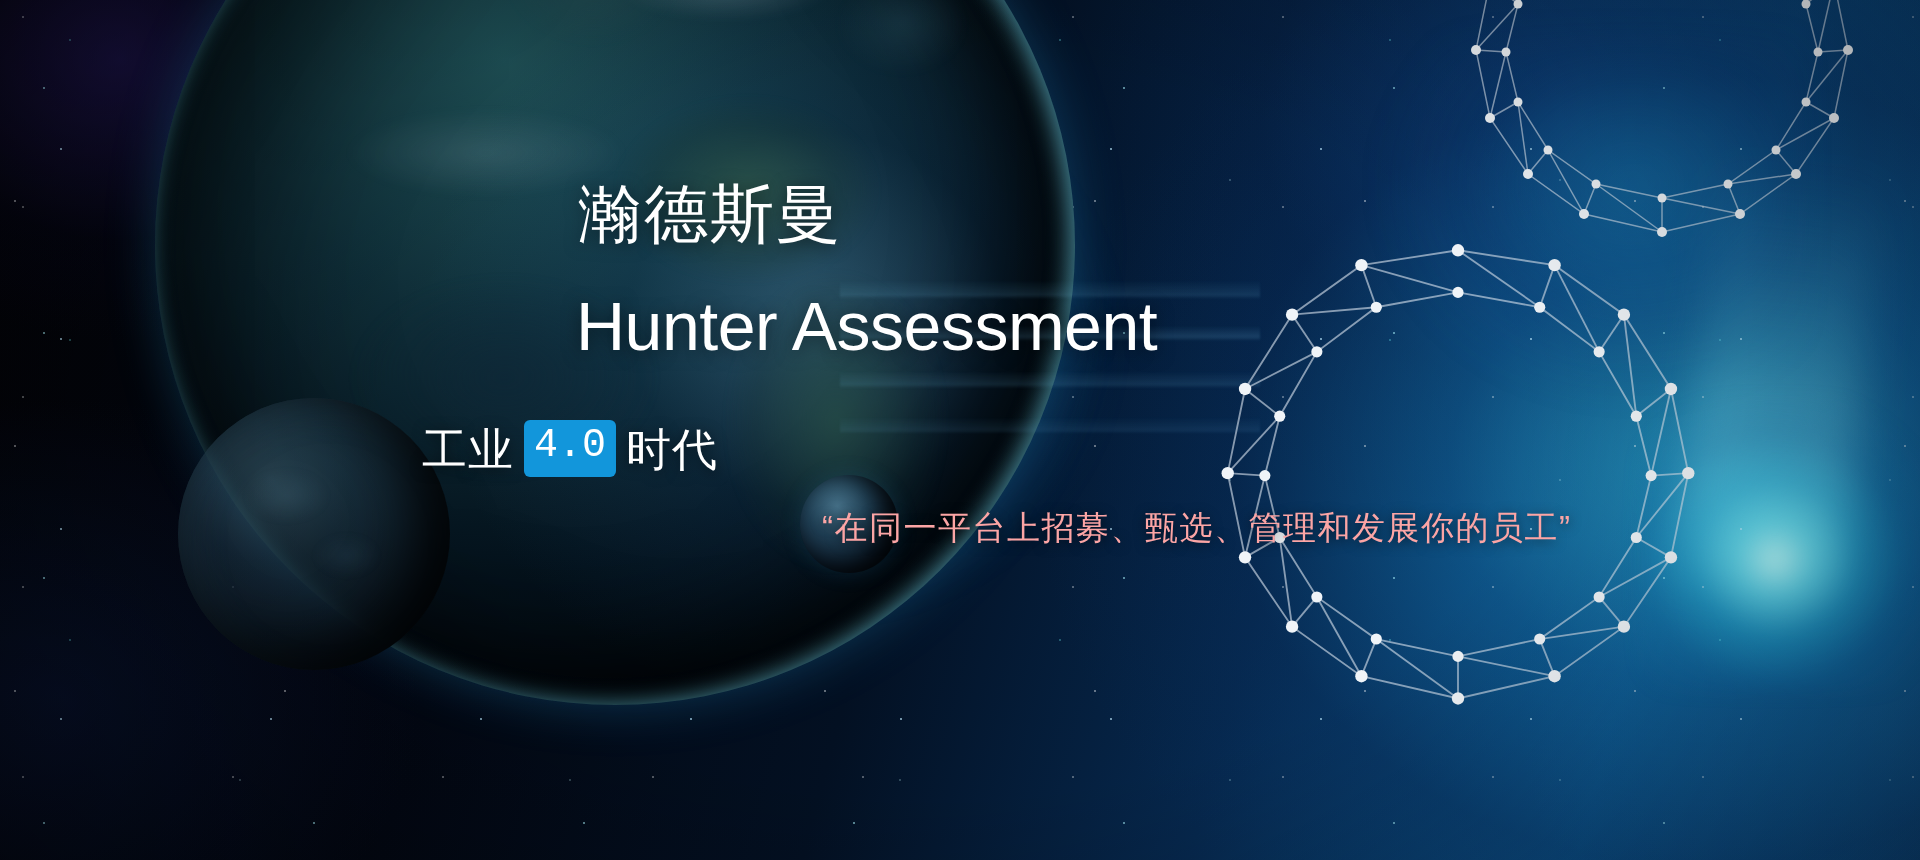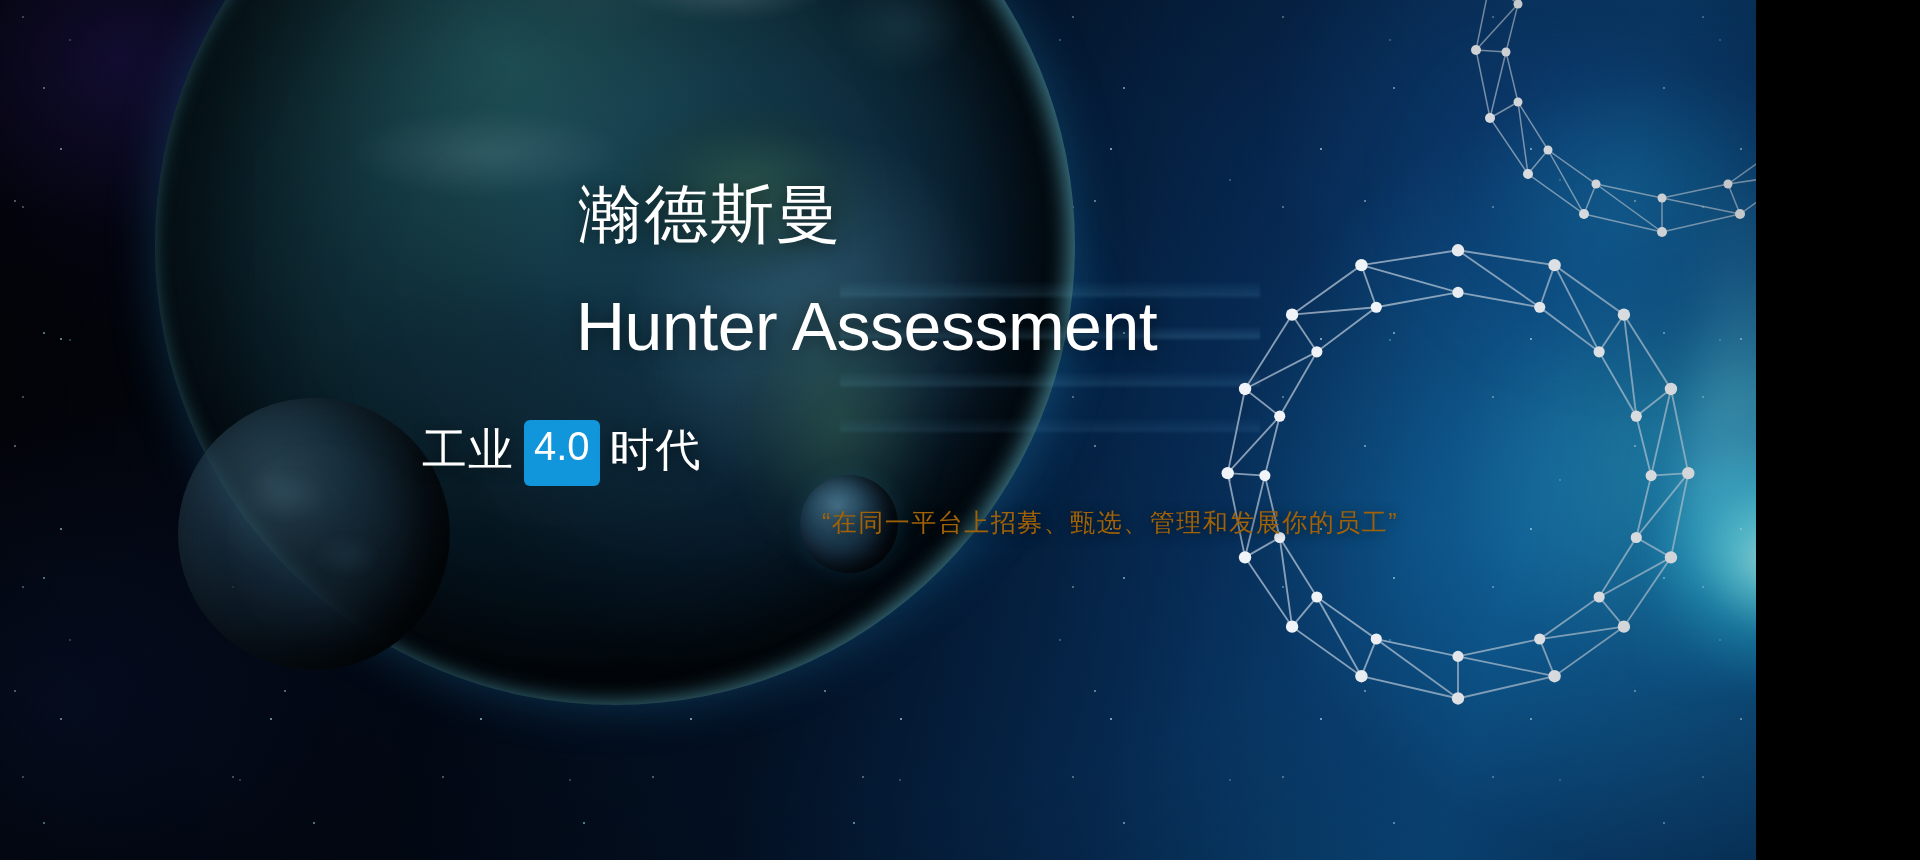--- a/index.html
+++ b/index.html
@@ -7,21 +7,21 @@
     margin: 0;
     padding: 0;
     background: #000;
   }
   body {
     font-family: "Liberation Sans", "DejaVu Sans", sans-serif;
   }
 
   #hero {
     position: relative;
-    width: 1756px;
+    width: 1920px;
     height: 860px;
     overflow: hidden;
     background: #01040c;
   }
 
   
   .layer { position: absolute; inset: 0; pointer-events: none; }
 
   .bg-base {
     background:
@@ -241,35 +241,36 @@
     color: #ffffff;
     letter-spacing: 1px;
     text-shadow: 0 2px 14px rgba(0,0,0,0.6);
   }
   .tag-badge {
     display: inline-block;
     background: #1296db;
     color: #ffffff;
     font-size: 40px;
     line-height: 1;
-    padding: 6px 10px 20px 10px;
+    padding: 6px 10px 11px 10px;
     border-radius: 6px;
     margin: 0 10px;
     letter-spacing: 0;
     text-shadow: none;
+    font-family: Liberation Mono, monospace;
   }
   .tag-seg { display: inline-block; }
   .tag-gap { display: inline-block; width: 16px; }
 
   .quote {
     position: absolute;
     left: 822px; top: 506px;
-    font-size: 25px;
+    font-size: 33px;
     font-weight: 400;
-    color: #a16207;
+    color: #fca5a5;
     letter-spacing: 1.5px;
     white-space: nowrap;
     text-shadow: 0 2px 12px rgba(0,0,0,0.65);
   }
 
   
   .vignette {
     background:
       radial-gradient(ellipse 1400px 900px at 50% 50%, rgba(0,0,0,0) 40%, rgba(0,0,0,0.28) 80%, rgba(0,0,0,0.5) 100%);
   }

